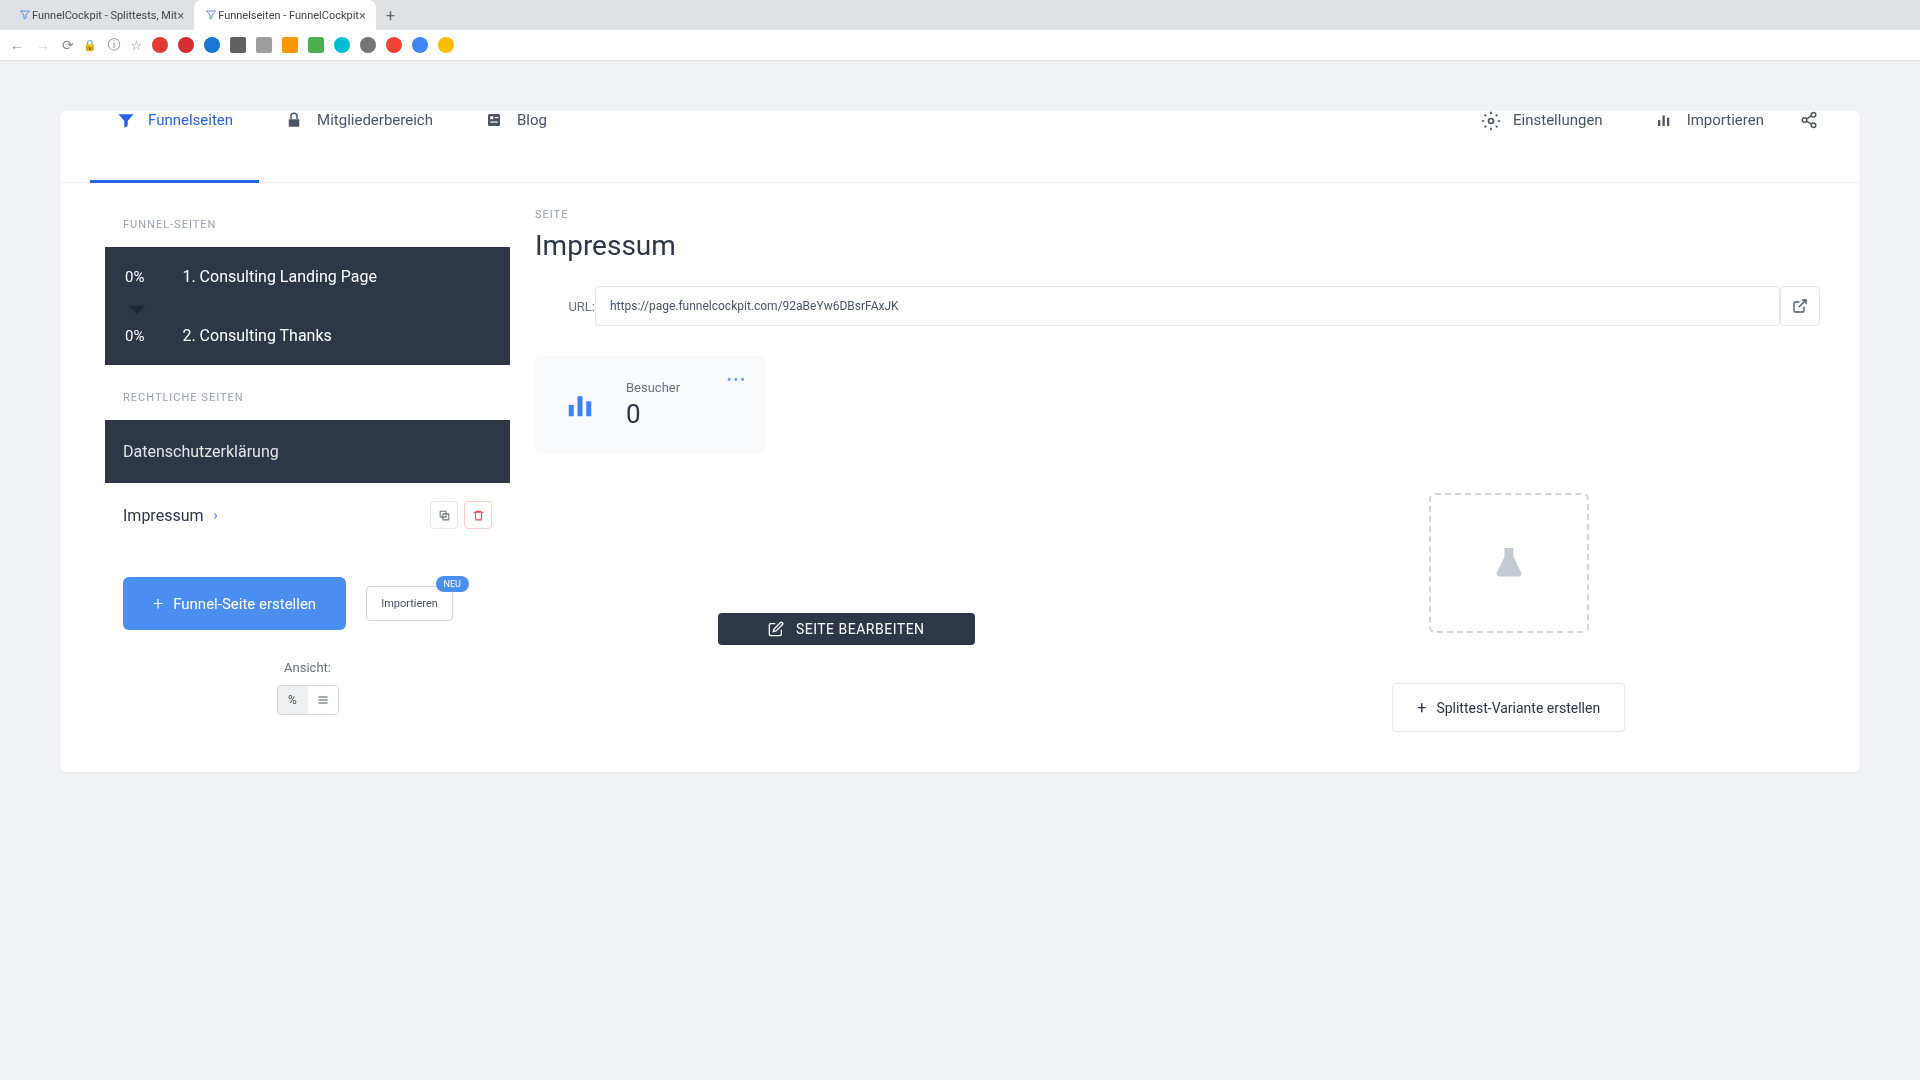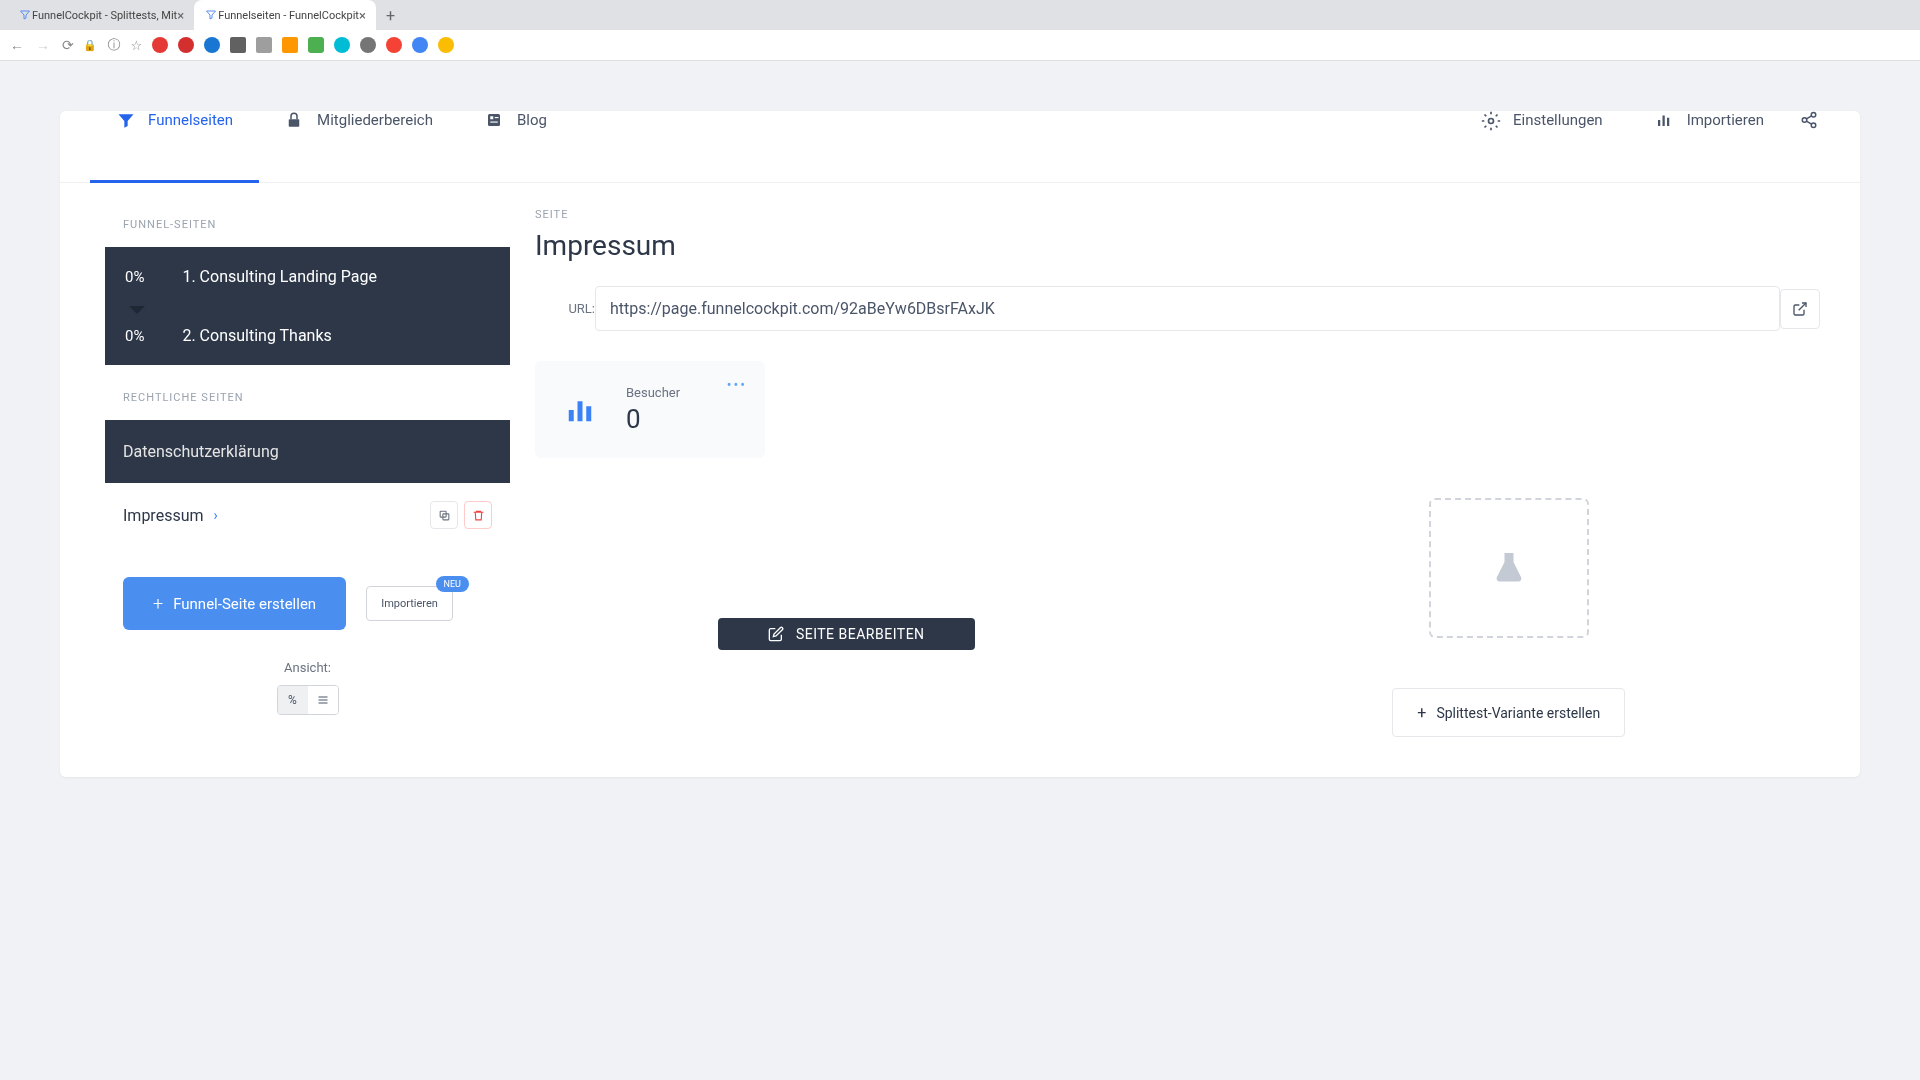--- a/index.html
+++ b/index.html
@@ -60,21 +60,21 @@
 .view-label { color: #6b7280; font-size: 13px; margin-bottom: 10px; }
 .view-toggle { display: inline-flex; border: 1px solid #d1d5db; border-radius: 4px; overflow: hidden; }
 .vt-btn { width: 30px; height: 28px; display: inline-flex; align-items: center; justify-content: center; background: #fff; cursor: pointer; font-size: 12px; color: #4a5568; }
 .vt-btn.active { background: #eef0f2; }
 
 
 .crumb { color: #9aa3af; font-size: 11px; letter-spacing: 1px; }
 .page-title { font-size: 28px; color: #2d3748; margin: 8px 0 24px; font-weight: 400; }
 .url-row { display: flex; align-items: center; margin-bottom: 30px; }
 .url-label { color: #6b7280; font-size: 13px; width: 60px; text-align: right; }
-.url-input { flex: 1; border: 1px solid #e5e7eb; border-radius: 4px; padding: 12px 14px; font-size: 16px; color: #4a5568; }
+.url-input { flex: 1; border: 1px solid #e5e7eb; border-radius: 4px; padding: 12px 14px; font-size: 12px; color: #4a5568; }
 .url-open { width: 40px; height: 40px; border: 1px solid #e5e7eb; border-radius: 4px; display: inline-flex; align-items: center; justify-content: center; cursor: pointer; color: #4a5568; }
 
 .stat-card { background: #f8fafc; border-radius: 6px; padding: 24px 30px; width: 230px; position: relative; display: flex; align-items: center; gap: 31px; }
 .stat-ico { color: #3b82f6; }
 .stat-label { color: #6b7280; font-size: 13px; margin-bottom: 4px; }
 .stat-val { font-size: 26px; color: #2d3748; }
 .stat-menu { position: absolute; top: 16px; right: 18px; color: #60a5fa; letter-spacing: 2px; font-size: 14px; cursor: pointer; }
 
 .lower { display: flex; gap: 40px; margin-top: 40px; align-items: flex-start; }
 .left-col { flex: 1; display: flex; flex-direction: column; align-items: center; }

